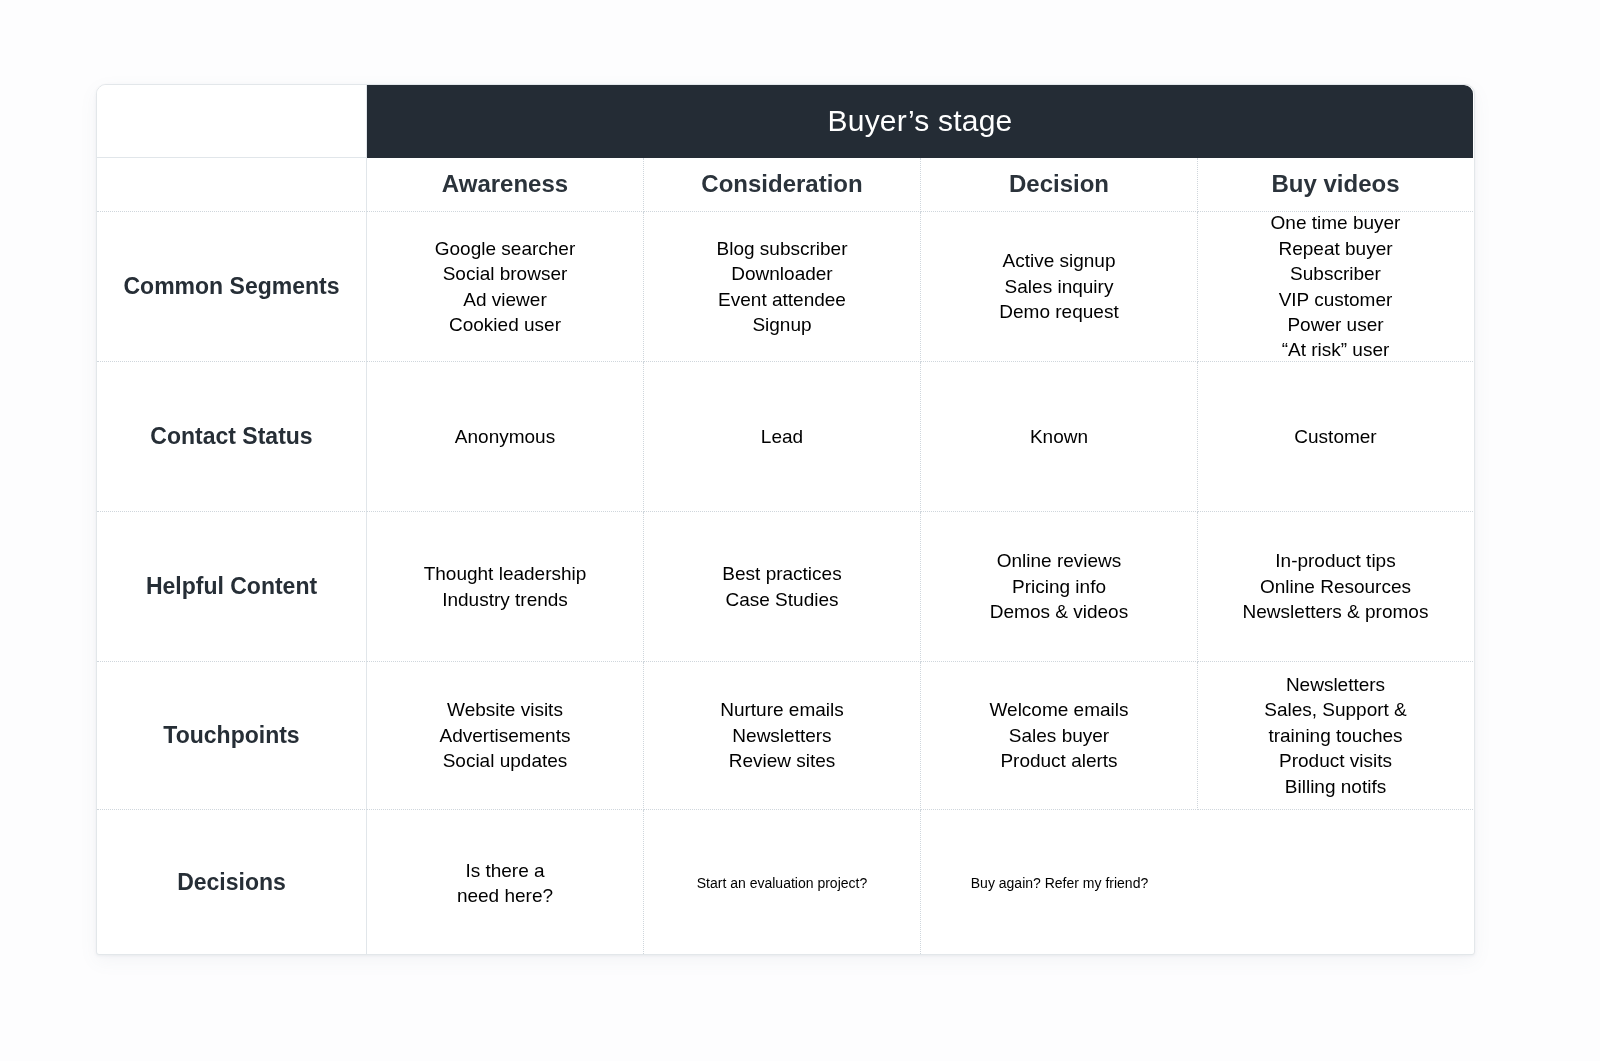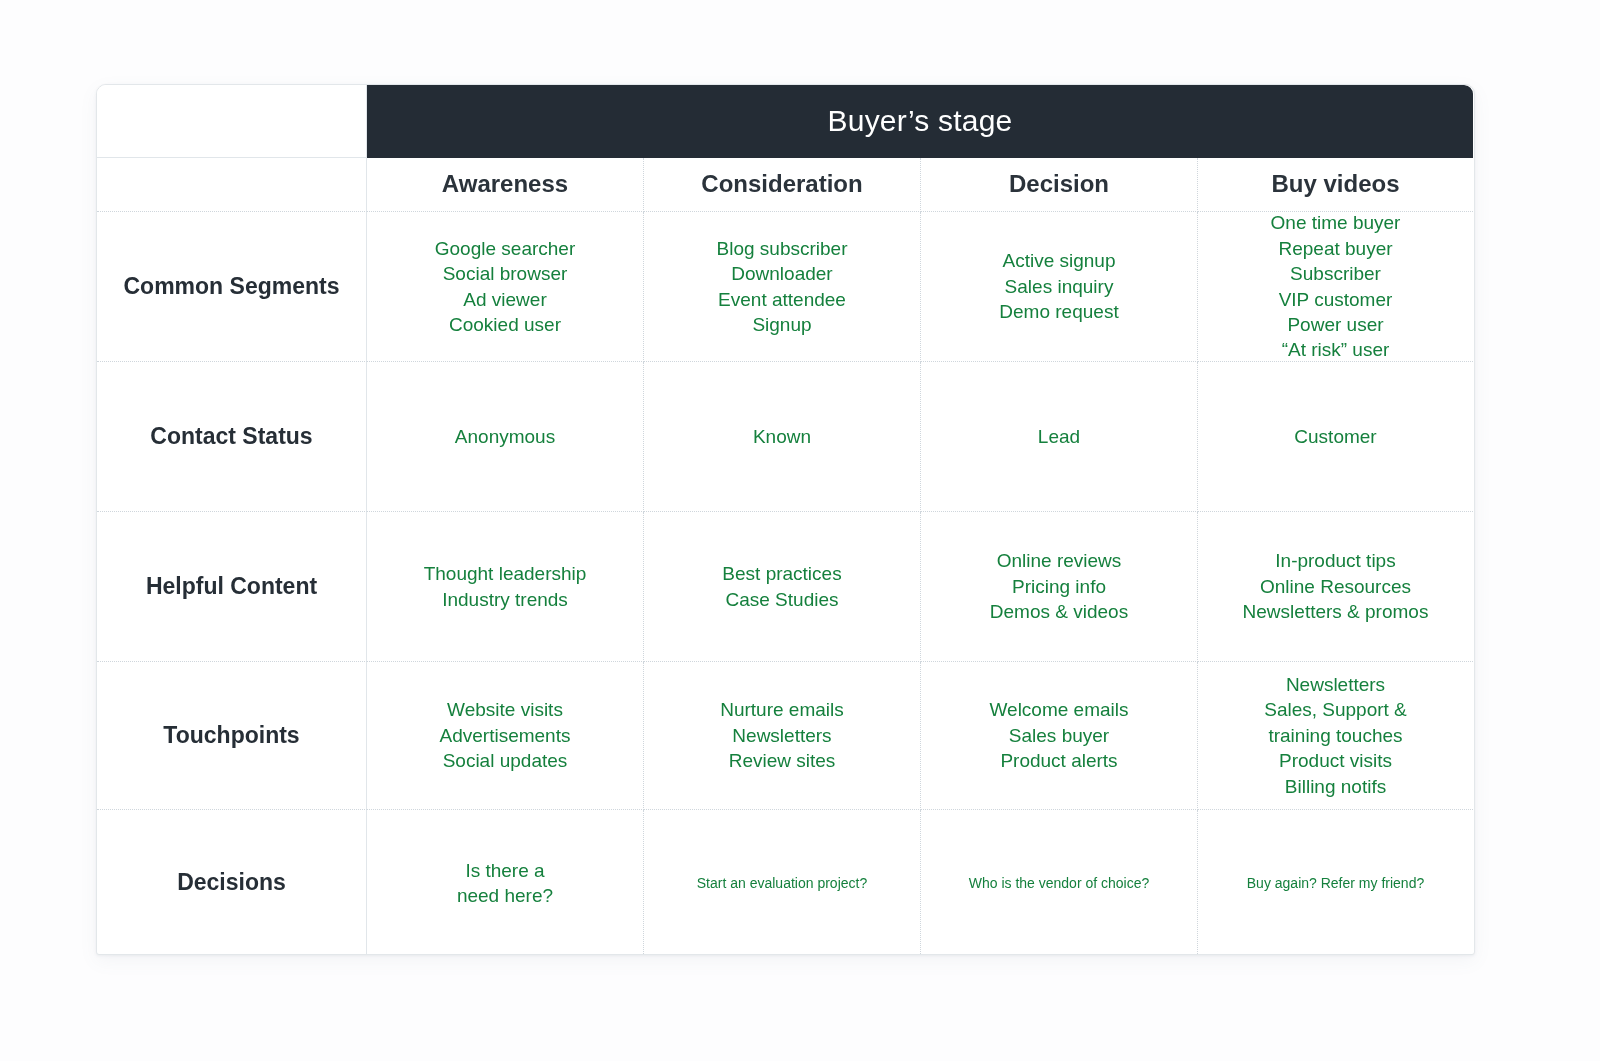--- a/index.html
+++ b/index.html
@@ -99,21 +99,21 @@
   
   .rowlabel {
     font-size: 23px;
     font-weight: 700;
     color: #262e36;
     border-right: 1px solid #e1e6ea;
     line-height: 1.45;
   }
 
   
-  .body-cell { font-size: 19px; color: #15803d; }
+  .body-cell { font-size: 19px; color: #000000; }
   .body-cell .line { display: block; white-space: nowrap; }
   .body-cell.compact { font-size: 14px; }
 </style>
 </head>
 <body>
 
 <div class="page">
   <div class="card">
     <div class="grid">
 
@@ -181,26 +181,26 @@
           <span class="line">Contact Status</span>
         </span>
       </div>
       <div class="cell body-cell">
         <span>
             <span class="line">Anonymous</span>
           </span>
       </div>
       <div class="cell body-cell">
         <span>
+            <span class="line">Lead</span>
+          </span>
+      </div>
+      <div class="cell body-cell">
+        <span>
             <span class="line">Known</span>
-          </span>
-      </div>
-      <div class="cell body-cell">
-        <span>
-            <span class="line">Lead</span>
           </span>
       </div>
       <div class="cell body-cell lastcol">
         <span>
             <span class="line">Customer</span>
           </span>
       </div>
 
       <div class="cell rowlabel">
         <span>
@@ -279,25 +279,20 @@
         <span>
             <span class="line">Is there a</span>
             <span class="line">need here?</span>
           </span>
       </div>
       <div class="cell body-cell compact lastrow">
         <span>
             <span class="line">Start an evaluation project?</span>
           </span>
       </div>
-      <div class="cell body-cell compact lastrow">
-        <span>
-            <span class="line">Who is the vendor of choice?</span>
-          </span>
-      </div>
       <div class="cell body-cell compact lastrow lastcol">
         <span>
             <span class="line">Buy again? Refer my friend?</span>
           </span>
       </div>
 
     </div>
   </div>
 </div>
 

